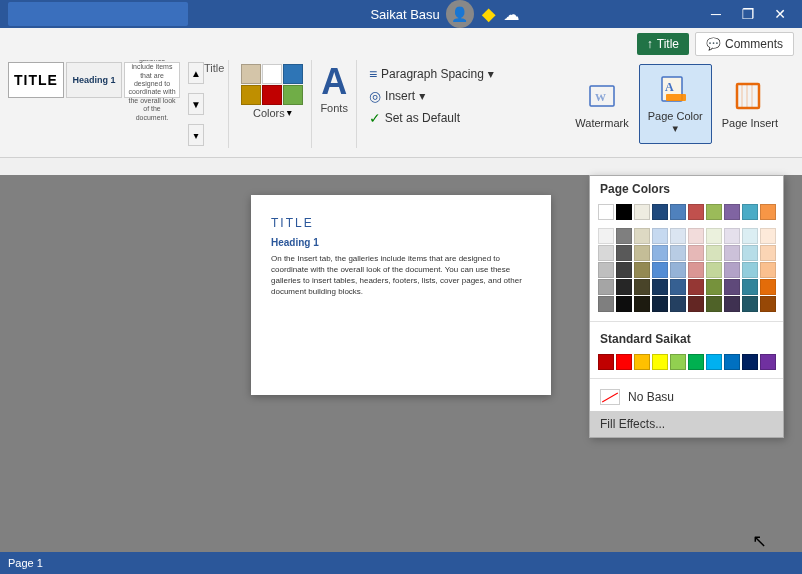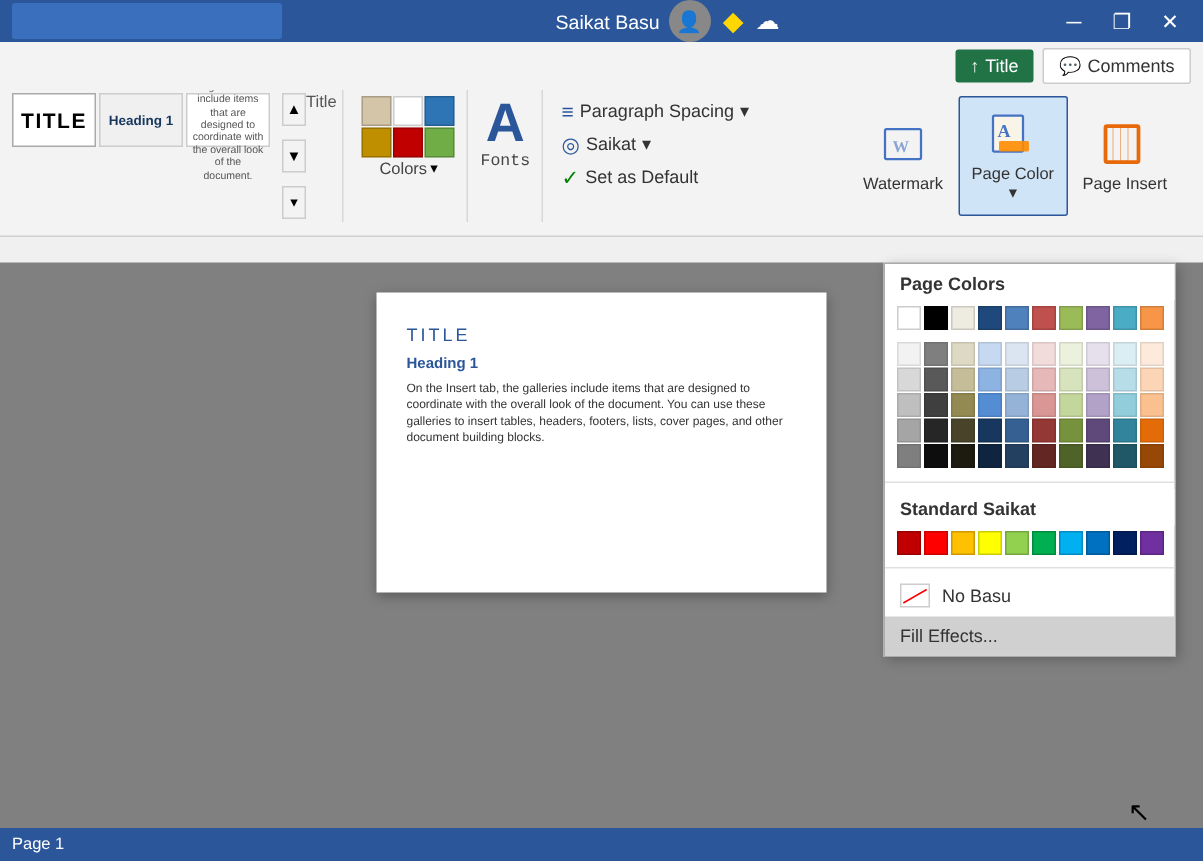--- a/index.html
+++ b/index.html
@@ -236,21 +236,20 @@
     .fonts-A {
       font-size: 36px;
       font-weight: bold;
       color: #2b579a;
       line-height: 1;
     }
     .fonts-label {
       font-size: 11px;
       color: #444;
       margin-top: 2px;
-      font-family: Liberation Mono, monospace;
     }
 
     
     .right-ribbon-area {
       display: flex;
       flex-direction: column;
       padding: 4px 8px;
       gap: 2px;
       flex: 1;
     }
@@ -546,21 +545,21 @@
     </div>
 
     <div class="right-ribbon-area">
       <div class="right-ribbon-row">
         <span class="right-ribbon-icon">≡</span>
         <span>Paragraph Spacing</span>
         <span>▾</span>
       </div>
       <div class="right-ribbon-row">
         <span class="right-ribbon-icon">◎</span>
-        <span>Saikat</span>
+        <span>Insert</span>
         <span>▾</span>
       </div>
       <div class="right-ribbon-row">
         <span class="right-ribbon-icon" style="color:green;">✓</span>
         <span>Set as Default</span>
       </div>
     </div>
 
     <div class="page-buttons-area">
       <button class="page-btn">

